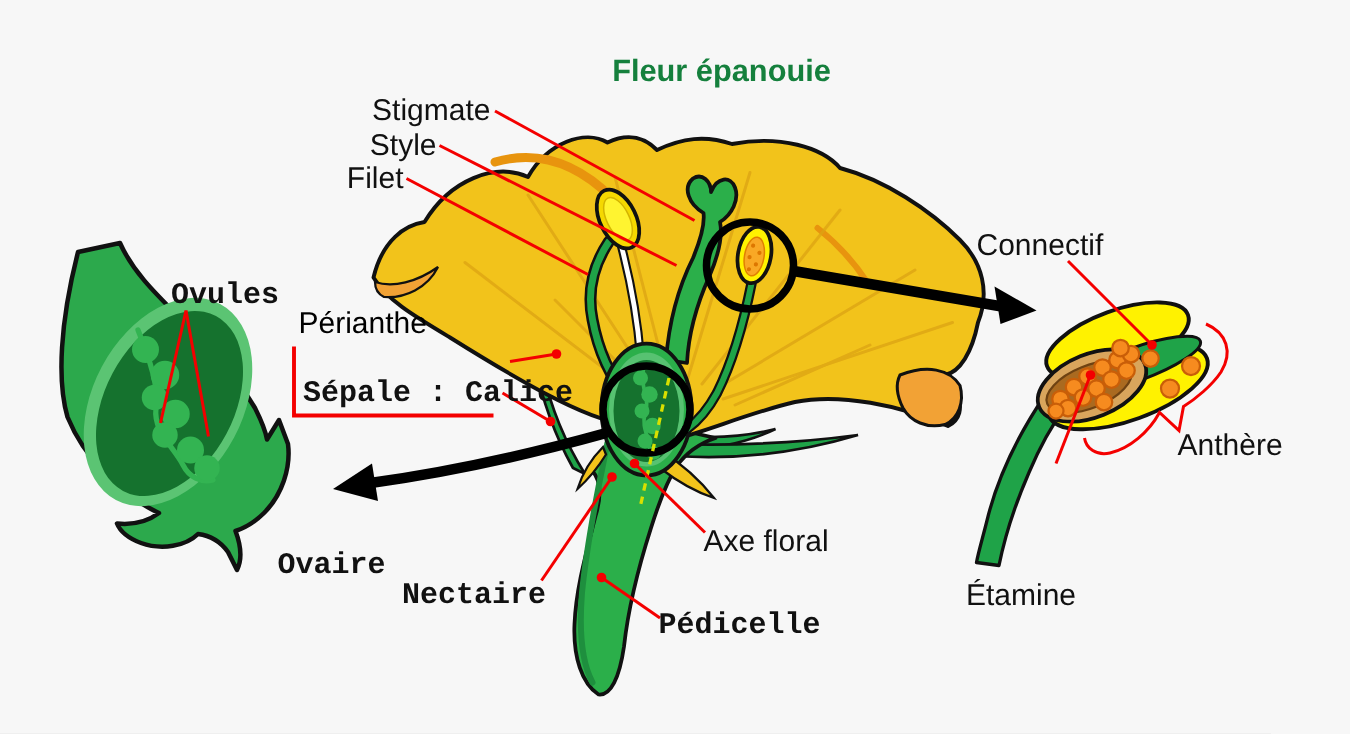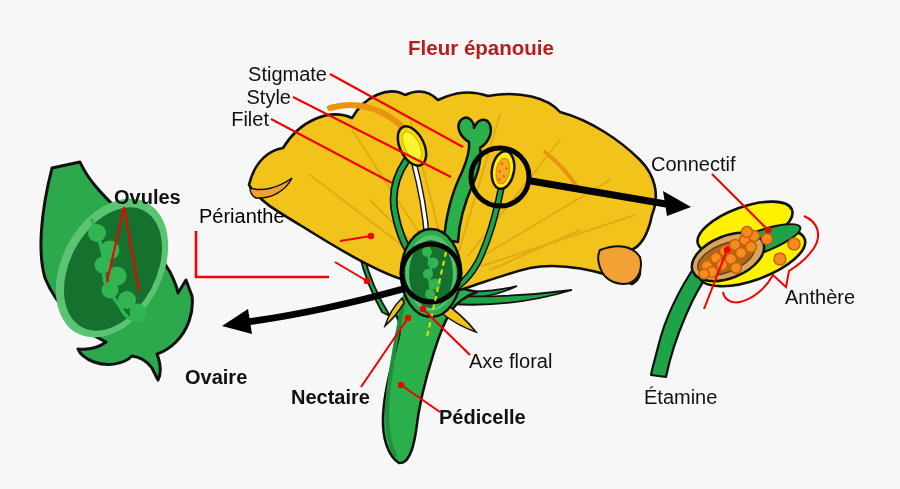--- a/index.html
+++ b/index.html
@@ -2,24 +2,24 @@
 <html><head>
 <meta charset="utf-8">
 <style>
   html,body{margin:0;padding:0;background:#e9e9e9;}
   .stage{
     position:relative;width:900px;height:489px;background:#f7f7f7;
     font-family:"Liberation Sans","DejaVu Sans",sans-serif;overflow:hidden;
   }
   .stage svg{position:absolute;left:0;top:0;}
   .lbl{position:absolute;font-size:20px;color:#111;white-space:nowrap;line-height:1.05;}
-  .lbl.bold{font-weight:bold;}
+  .lbl.bold{font-weight:bold;font-family:Liberation Mono, monospace;}
   .lbl.red{color:#000000;font-weight:normal;}
   .title{position:absolute;left:383px;top:36px;width:196px;text-align:center;
-         font-size:20.5px;font-weight:bold;color:#b91c1c;}
+         font-size:20.5px;font-weight:bold;color:#15803d;}
 </style>
 </head>
 <body>
 
 <div class="stage">
 
   <svg width="900" height="489" viewBox="0 0 900 489">
 
     <g>
       <path d="M52,168 L80,162
@@ -227,23 +227,24 @@
   </svg>
 
   <div class="title">Fleur épanouie</div>
 
   <div class="lbl" style="right:573px;top:64px">Stigmate</div>
   <div class="lbl" style="right:609px;top:87px">Style</div>
   <div class="lbl" style="right:631px;top:109px">Filet</div>
 
   <div class="lbl bold" style="left:114px;top:187px">Ovules</div>
   <div class="lbl red" style="left:199px;top:206px">Périanthe</div>
+  <div class="lbl bold" style="left:202px;top:252px">Sépale : Calice</div>
 
   <div class="lbl" style="left:651px;top:154px">Connectif</div>
   <div class="lbl" style="left:785px;top:287px">Anthère</div>
 
   <div class="lbl" style="left:469px;top:351px">Axe floral</div>
   <div class="lbl bold" style="left:185px;top:367px">Ovaire</div>
-  <div class="lbl bold" style="left:291px;top:387px">Nectaire</div>
+  <div class="lbl bold" style="left:268px;top:387px">Nectaire</div>
   <div class="lbl bold" style="left:439px;top:407px">Pédicelle</div>
   <div class="lbl" style="left:644px;top:387px">Étamine</div>
 
 </div>
 
 </body></html>

